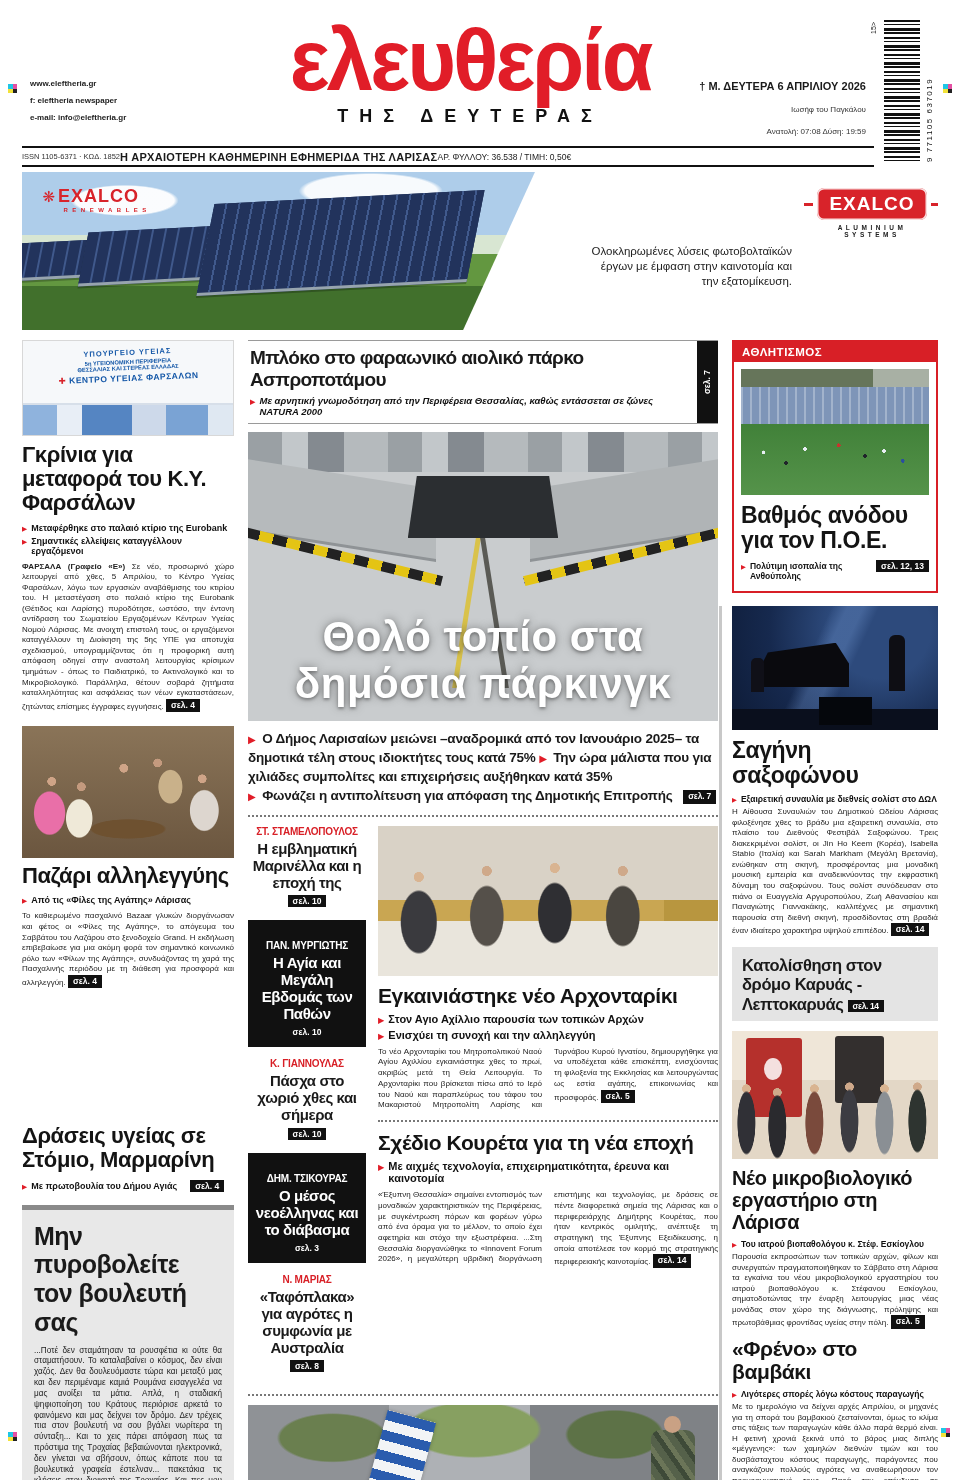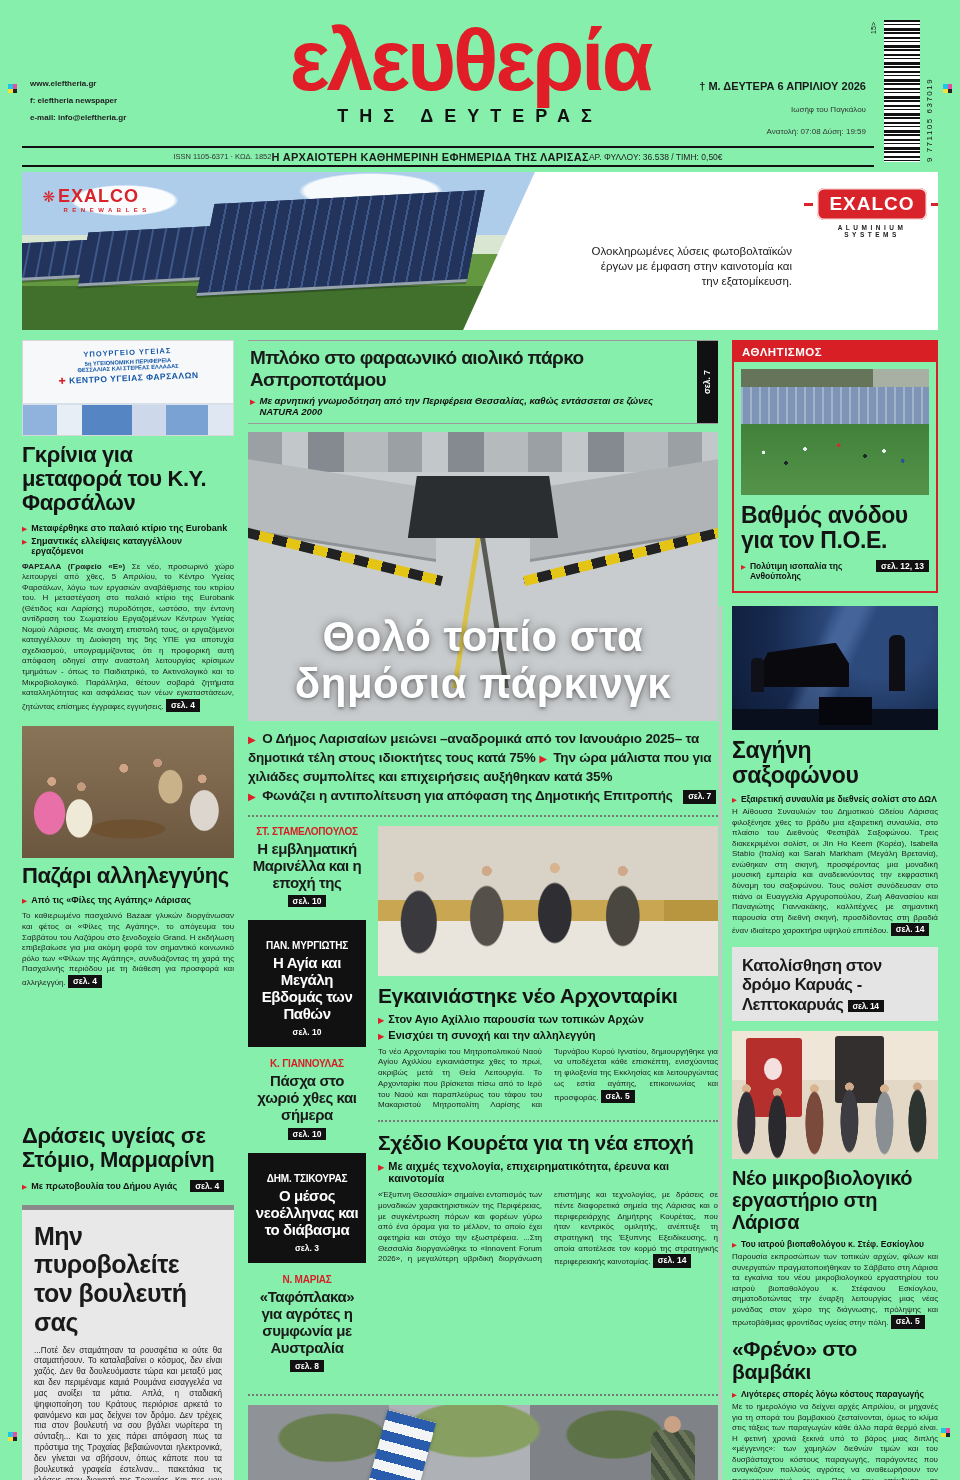--- a/index.html
+++ b/index.html
@@ -1,17 +1,17 @@
 <!DOCTYPE html>
 <html><head>
 <meta charset="utf-8">
 <style>
   * { margin:0; padding:0; box-sizing:border-box; }
   body { background:#777; font-family:"Liberation Sans","DejaVu Sans",sans-serif; }
-  .page { position:relative; width:960px; height:1480px; background:#86efac; margin:0 auto; overflow:hidden; color:#1a1a1a; }
+  .page { position:relative; width:960px; height:1480px; background:#ffffff; margin:0 auto; overflow:hidden; color:#1a1a1a; }
 
   
   .regmark { position:absolute; width:9px; height:9px; display:grid; grid-template-columns:1fr 1fr; }
   .regmark i { display:block; }
   .regmark i:nth-child(1){background:#1ec7e6;} .regmark i:nth-child(2){background:#e44fa3;}
   .regmark i:nth-child(3){background:#f2e23a;} .regmark i:nth-child(4){background:#222;}
 
   
   .contact { position:absolute; left:30px; top:76px; font-size:8px; font-weight:bold; line-height:2.1; color:#222; }
   .logo-wrap { position:absolute; left:225px; width:490px; top:18px; text-align:center; }
@@ -19,21 +19,21 @@
   .logo-sub { margin-top:4px; font-size:18px; font-weight:bold; letter-spacing:11px; color:#111; }
   .datebox { position:absolute; right:94px; top:80px; text-align:right; }
   .datebox .d1 { font-size:11px; font-weight:800; }
   .datebox .d2 { font-size:8px; margin-top:13px; color:#333; }
   .datebox .d3 { font-size:8px; margin-top:13px; color:#333; }
   .barcode-wrap { position:absolute; right:24px; top:20px; width:54px; height:142px; }
   .bars { position:absolute; left:2px; top:0; width:36px; height:142px;
     background:repeating-linear-gradient(180deg,#111 0 2px,#fff 2px 4px,#111 4px 5px,#fff 5px 8px,#111 8px 11px,#fff 11px 12px,#111 12px 14px,#fff 14px 17px); }
   .bc-num { position:absolute; right:2px; top:0; height:142px; writing-mode:vertical-rl; transform:rotate(180deg); font-size:8px; letter-spacing:1.5px; color:#111; }
   .bc-top { position:absolute; left:-12px; top:2px; writing-mode:vertical-rl; transform:rotate(180deg); font-size:7px; color:#111; }
-  .strap { position:absolute; left:22px; right:86px; top:146px; height:21px; border-top:2.5px solid #111; border-bottom:2.5px solid #111; display:flex; align-items:center; justify-content:center; }
+  .strap { position:absolute; left:22px; right:86px; top:146px; height:21px; border-top:2.5px solid #111; border-bottom:2.5px solid #111; display:flex; align-items:center; justify-content:flex-start; }
   .strap .issn { font-size:7.5px; color:#333; }
   .strap .mid { font-size:11px; font-weight:800; letter-spacing:0.3px; }
   .strap .iss { font-size:8.5px; color:#222; }
 
   
   .ad { position:absolute; left:22px; right:22px; top:172px; height:158px; background:#fff; overflow:hidden; }
   .ad-photo { position:absolute; left:0; top:0; bottom:0; width:56%; clip-path:polygon(0 0,100% 0,86% 100%,0 100%);
     background:linear-gradient(#aecdea 0 40%, #d8e6d2 40% 52%, #639740 52% 72%, #41702c 72%); }
   .ad-photo::before { content:""; position:absolute; inset:0;
     background:radial-gradient(ellipse 90px 26px at 20% 18%, rgba(255,255,255,.95) 0 55%, transparent 60%),

